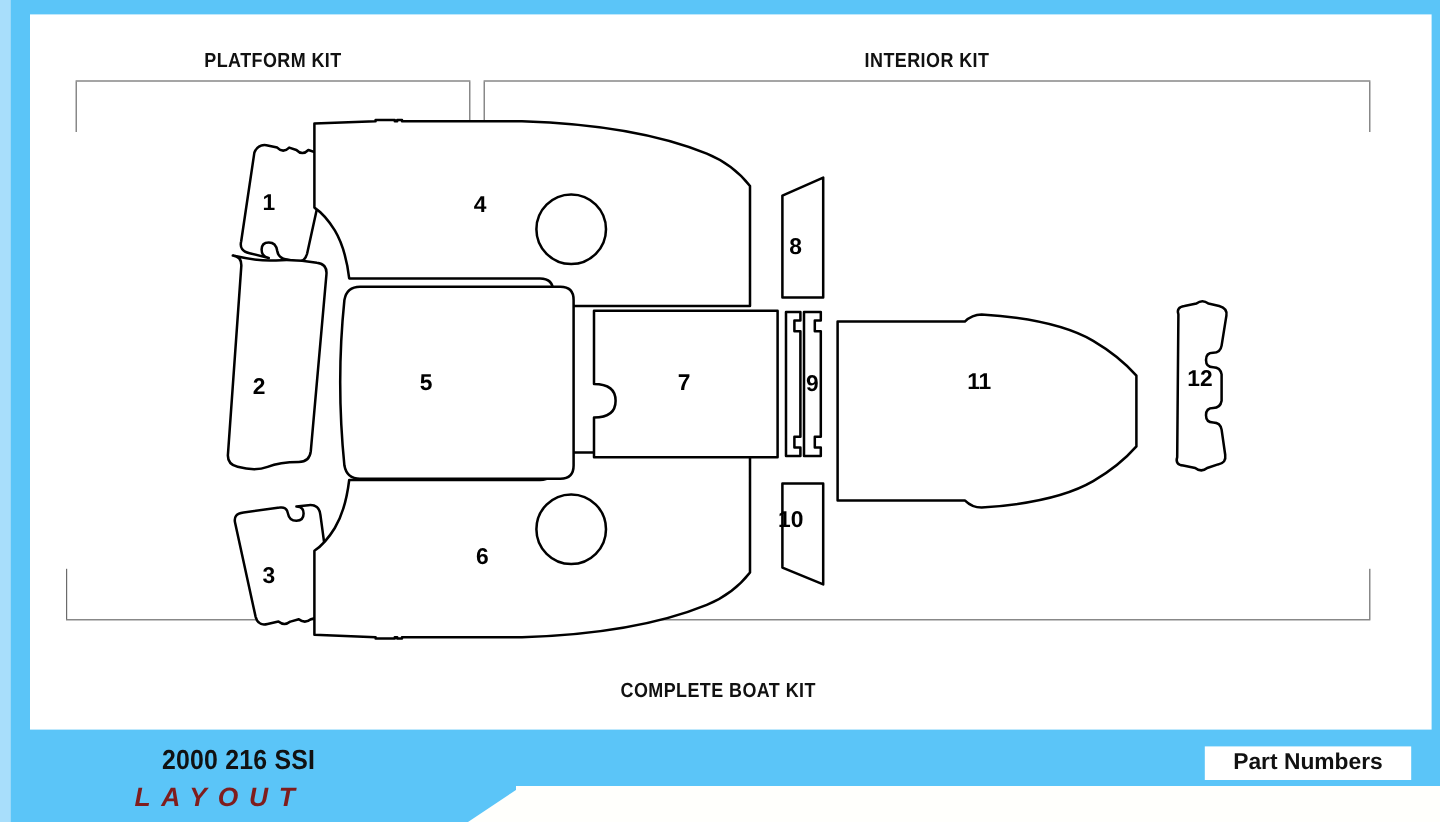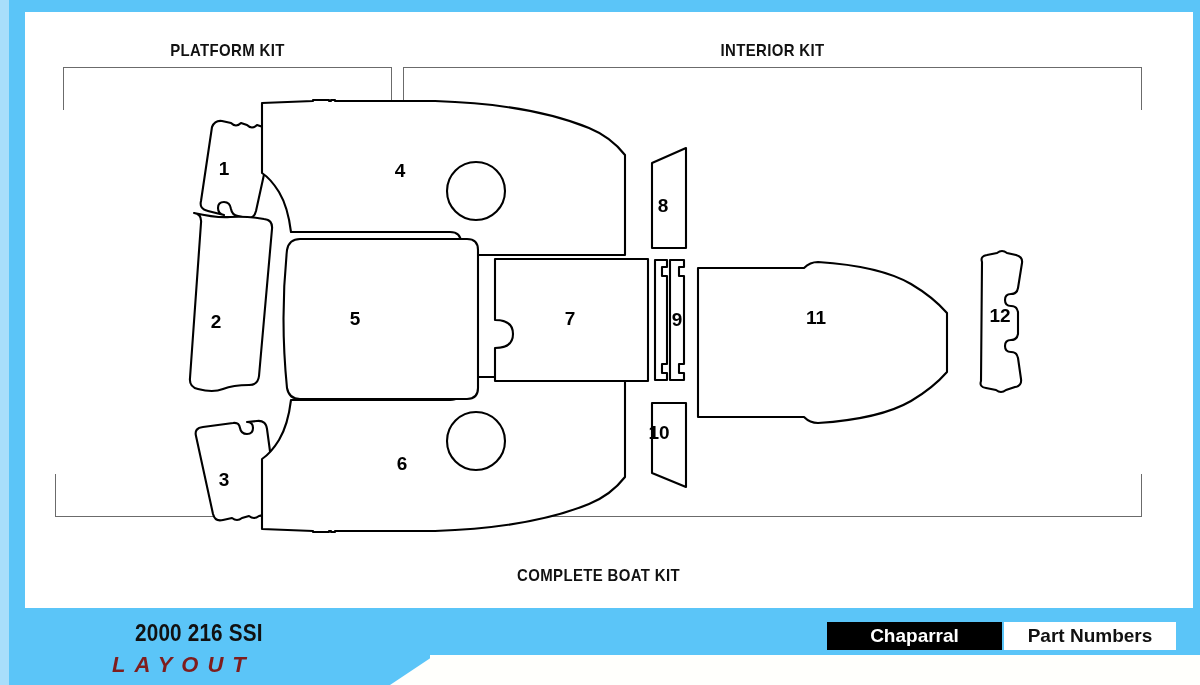--- a/index.html
+++ b/index.html
@@ -160,16 +160,15 @@
     <text class="pnum" x="570" y="320">7</text>
     <text class="pnum" x="663" y="207">8</text>
     <text class="pnum" x="677" y="321">9</text>
     <text class="pnum" x="659" y="434">10</text>
     <text class="pnum" x="816" y="319">11</text>
     <text class="pnum" x="1000" y="317">12</text>
   </svg>
 
   <div class="model-name">2000 216 SSI</div>
   <div class="layout-word">LAYOUT</div>
-  <div class="brand-box">Chaparral</div>
   <div class="partnum-box">Part Numbers</div>
 
 </div>
 
 </body></html>

